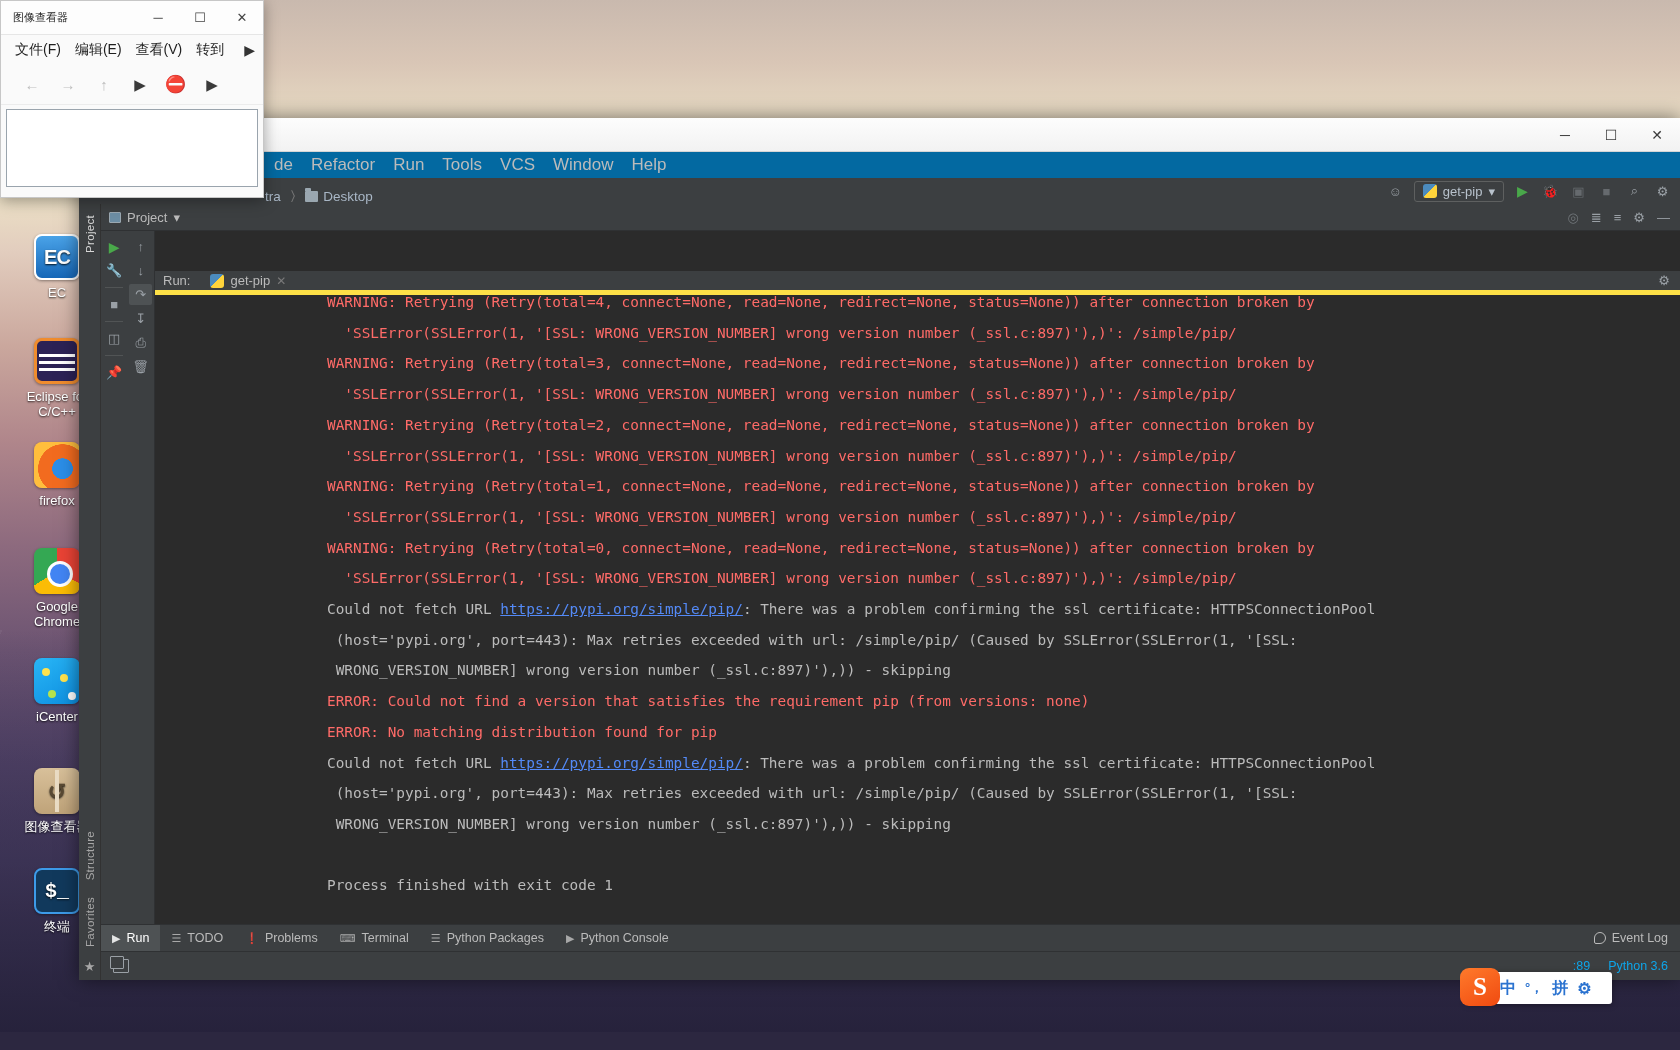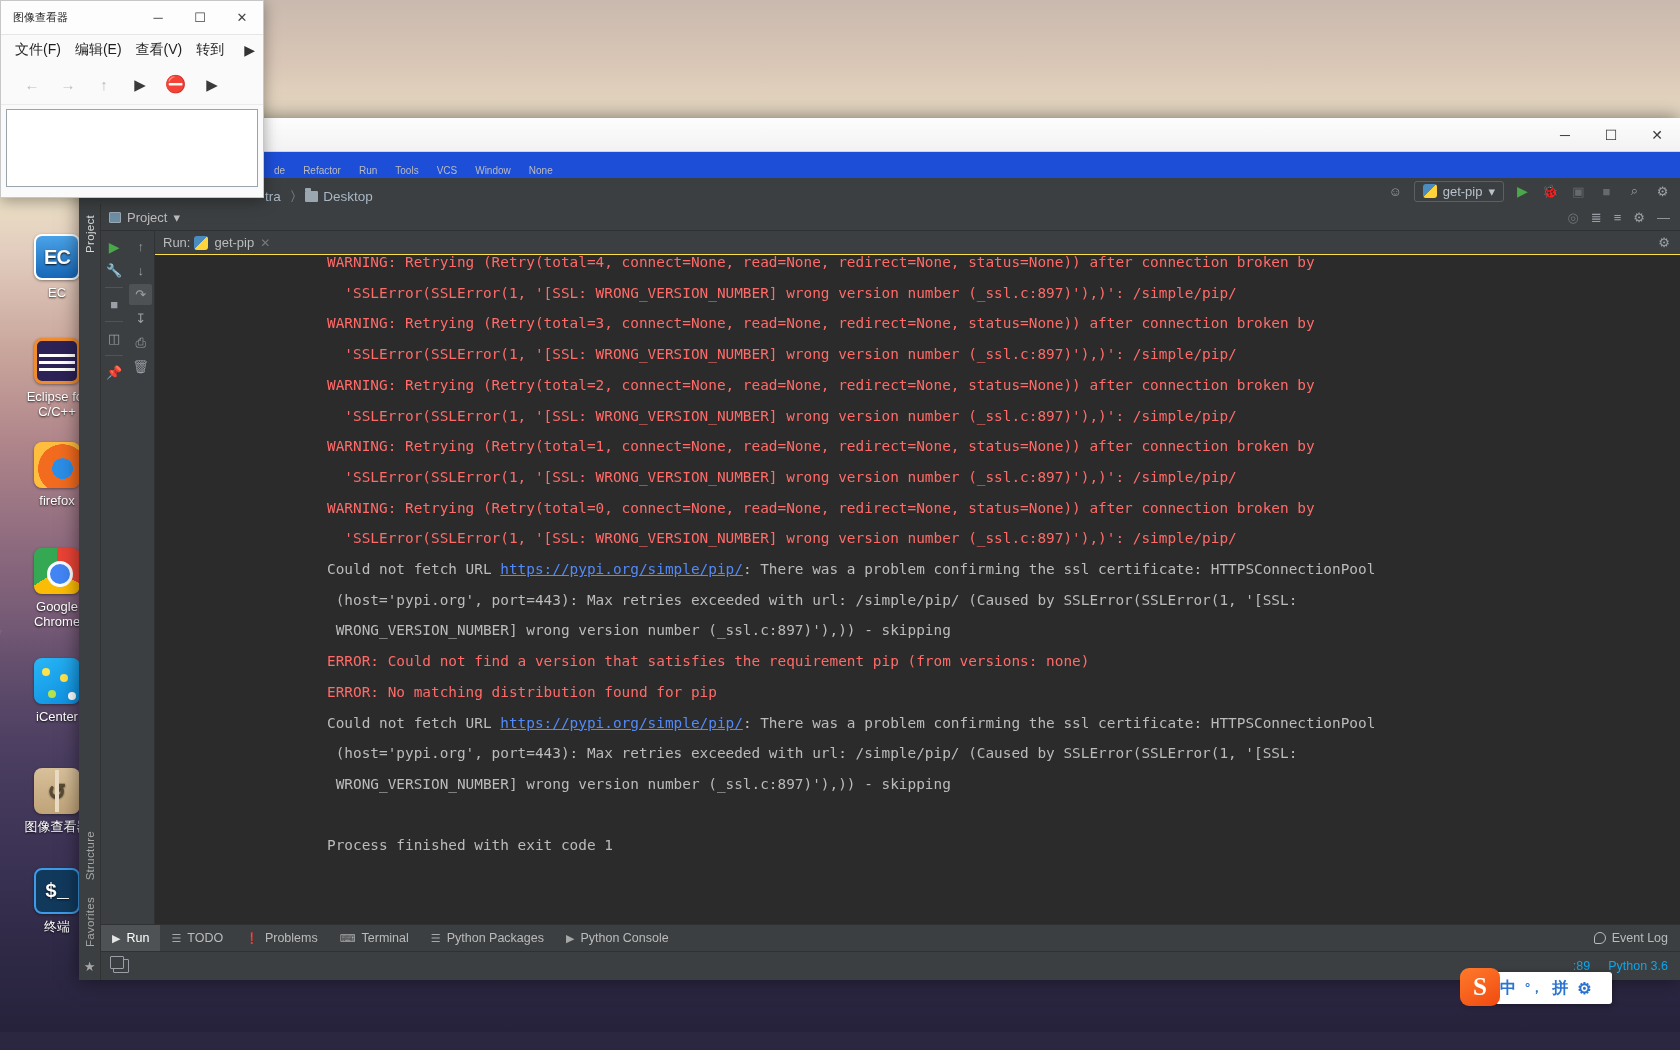--- a/index.html
+++ b/index.html
@@ -79,22 +79,22 @@
     border-bottom:1px solid #d5d5d5;
     display:flex; align-items:center; justify-content:flex-end;
     flex:none;
   }
   .wbtn {
     width:46px; height:33px; display:flex; align-items:center; justify-content:center;
     color:#3b3b3b; font-size:14px; cursor:pointer;
   }
 
   #menubar {
-    height:26px; background:#1d4ed8; display:flex; align-items:flex-end;
-    padding-left:186px; flex:none; font-size:10px; color:#bbbbbb;
+    height:26px; background:#0369a1; display:flex; align-items:center;
+    padding-left:186px; flex:none; font-size:17px; color:#bbbbbb;
   }
   #menubar .mi { padding:2px 9px; cursor:pointer; }
 
   #navbar {
     height:26px; background:#3c3f41; display:flex; align-items:flex-end;
     padding-left:186px; flex:none; font-size:13.5px; color:#a9b7c6;
     position:relative;
   }
   .crumb { display:flex; align-items:center; gap:5px; }
   .crumb .sep { color:#777; margin:0 5px; }
@@ -151,22 +151,22 @@
   #runpanel { flex:1; display:flex; min-height:0; background:#2b2b2b; }
   #run-side { width:54px; background:#3c3f41; display:flex; flex:none; border-right:1px solid #2f3133;}
   .runcol { width:27px; display:flex; flex-direction:column; align-items:center; padding-top:5px; gap:3px; }
   .rbtn { width:23px; height:21px; display:flex; align-items:center; justify-content:center; cursor:pointer; font-size:13px; color:#9aa0a6; border-radius:2px;}
   .rbtn.on { background:#4e5254; }
   .rsep { width:18px; height:1px; background:#515455; margin:3px 0; }
 
   #console-wrap { flex:1; display:flex; flex-direction:column; min-width:0; }
   #run-tabbar {
     height:24px; background:#3c3f41; display:flex; align-items:center;
-    padding-left:8px; gap:0; font-size:13px; color:#bbbbbb; flex:none;
-    border-bottom:1px solid #fde047; position:relative;
+    padding-left:8px; gap:16px; font-size:13px; color:#bbbbbb; flex:none;
+    border-bottom:5px solid #fde047; position:relative;margin-top:40px;
   }
   .runtab { display:flex; align-items:center; gap:6px; padding:2px 4px; cursor:pointer; }
   .runtab .x { color:#7a7a7a; font-size:12px; }
   #run-tabbar .gear { position:absolute; right:10px; color:#9aa0a6; cursor:pointer; font-size:13px;}
 
   #console {
     flex:1; background:#2b2b2b; overflow:hidden; position:relative;
     padding:6px 0 0 0;
     font-family:"DejaVu Sans Mono","Liberation Mono",monospace;
     font-size:14.4px; line-height:30.7px; white-space:pre;
@@ -301,21 +301,21 @@
     <div class="wbtn close">✕</div>
   </div>
 
   <div id="menubar">
     <div class="mi">de</div>
     <div class="mi">Refactor</div>
     <div class="mi">Run</div>
     <div class="mi">Tools</div>
     <div class="mi">VCS</div>
     <div class="mi">Window</div>
-    <div class="mi">None</div>
+    <div class="mi">Help</div>
   </div>
 
   <div id="navbar">
     <div class="crumb">
       <span>tra</span>
       <span class="sep">〉</span>
       <span class="folder-ic"></span>
       <span>Desktop</span>
     </div>
     <div id="navright">

